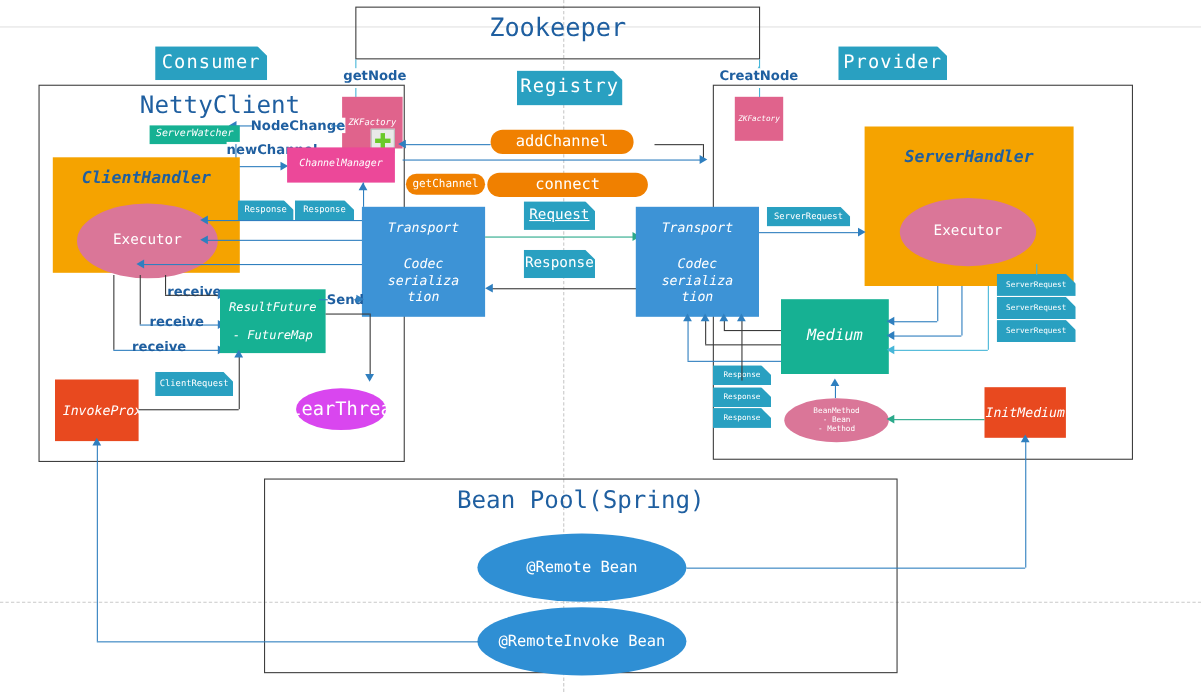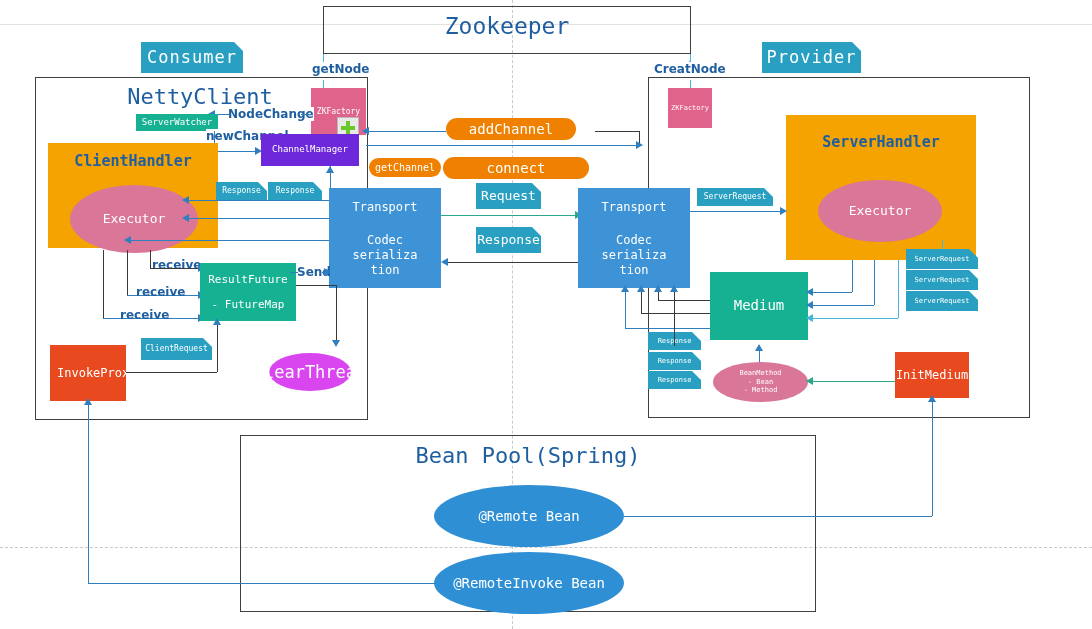--- a/index.html
+++ b/index.html
@@ -23,21 +23,21 @@
        clip-path:polygon(0 0, calc(100% - 9px) 0, 100% 9px, 100% 100%, 0 100%);}
 
   .pill{position:absolute;box-sizing:border-box;background:#f08000;color:#ffffff;
         border-radius:999px;display:flex;align-items:center;justify-content:center;}
 
   .ellipse{position:absolute;box-sizing:border-box;border-radius:50%;
         display:flex;align-items:center;justify-content:center;text-align:center;
         line-height:1.2;color:#ffffff;}
 
   .rect{position:absolute;box-sizing:border-box;display:flex;align-items:center;
-        justify-content:center;text-align:right;line-height:1.25;color:#ffffff;}
+        justify-content:center;text-align:right;line-height:1.25;color:#ffffff;font-style:italic;}
 
   .label{position:absolute;color:#1f5fa0;font-weight:bold;white-space:nowrap;
          font-family:"DejaVu Sans","Liberation Sans",sans-serif;background:#ffffff;text-align:center;}
 
   
   .ln-h{position:absolute;height:0;border-top:1px solid #2f7fbf;}
   .ln-v{position:absolute;width:0;border-left:1px solid #2f7fbf;}
   .ln-h.dark{border-top-color:#3a3a3a;}
   .ln-v.dark{border-left-color:#3a3a3a;}
   .ln-h.green{border-top-color:#2aa98a;}
@@ -76,20 +76,21 @@
 
   <div class="ln-v cy" style="left:323px;top:54px;height:14px;"></div>
   <div class="ln-v cy" style="left:323px;top:80px;height:16px;"></div>
   <div class="ar ar-d cy" style="left:319px;top:93px;"></div>
 
   <div class="ln-v cy" style="left:690px;top:54px;height:12px;"></div>
   <div class="ar ar-u cy" style="left:686px;top:60px;"></div>
   <div class="ln-v cy" style="left:690px;top:80px;height:16px;"></div>
   <div class="ar ar-d cy" style="left:686px;top:93px;"></div>
 
+  <div class="tag" style="left:470px;top:64px;width:96px;height:32px;font-size:17px;letter-spacing:1px;">Registry</div>
 
   <div class="tag" style="left:762px;top:42px;width:99px;height:31px;font-size:17px;letter-spacing:1px;">Provider</div>
   <div class="tag" style="left:141px;top:42px;width:102px;height:31px;font-size:17px;letter-spacing:1px;">Consumer</div>
 
   <div class="container" style="left:35px;top:77px;width:333px;height:343px;"></div>
   <div class="container-title" style="left:55px;top:84px;width:290px;font-size:22px;">NettyClient</div>
 
   <div class="label" style="left:312px;top:62px;font-size:12px;">getNode</div>
 
   <div class="rect" style="left:311px;top:88px;width:55px;height:47px;background:#e0638c;font-size:8px;">ZKFactory</div>
@@ -100,21 +101,21 @@
   <div class="ln-h" style="left:213px;top:114px;width:16px;"></div>
   <div class="ar ar-l" style="left:208px;top:110px;"></div>
 
   <div class="rect" style="left:136px;top:114px;width:82px;height:17px;background:#16b193;font-size:9px;">ServerWatcher</div>
 
   <div class="label" style="left:206px;top:129px;font-size:12px;">newChannel</div>
   <div class="ln-v" style="left:214px;top:131px;height:20px;"></div>
   <div class="ln-h" style="left:214px;top:151px;width:44px;"></div>
   <div class="ar ar-r" style="left:255px;top:147px;"></div>
 
-  <div class="rect" style="left:261px;top:134px;width:98px;height:32px;background:#6d28d9;font-size:9px;">ChannelManager</div>
+  <div class="rect" style="left:261px;top:134px;width:98px;height:32px;background:#ec4899;font-size:9px;">ChannelManager</div>
 
   <div class="ln-v" style="left:330px;top:166px;height:22px;"></div>
   <div class="ln-h" style="left:330px;top:188px;width:1px;"></div>
   <div class="ar ar-u" style="left:326px;top:166px;"></div>
 
   <div class="rect" style="left:48px;top:143px;width:170px;height:105px;background:#f5a300;
        align-items:flex-start;padding-top:9px;color:#1f5fa0;font-weight:bold;font-size:15px;">ClientHandler</div>
   <div class="ellipse" style="left:70px;top:185px;width:128px;height:68px;background:#da7698;font-size:13px;">Executor</div>
 
   <div class="tag" style="left:216px;top:182px;width:51px;height:18px;font-size:8px;">Response</div>
@@ -174,21 +175,21 @@
   </div>
 
   <div class="ln-h dark" style="left:126px;top:372px;width:91px;"></div>
   <div class="ln-v dark" style="left:217px;top:322px;height:50px;"></div>
   <div class="ar ar-u" style="left:213px;top:318px;"></div>
 
   <div class="pill" style="left:446px;top:118px;width:130px;height:22px;font-size:14px;">addChannel</div>
   <div class="pill" style="left:369px;top:158px;width:72px;height:19px;font-size:10px;">getChannel</div>
   <div class="pill" style="left:443px;top:157px;width:146px;height:22px;font-size:14px;">connect</div>
 
-  <div class="tag" style="left:476px;top:183px;width:65px;height:26px;font-size:13px;">Request</div>
+  <div class="tag" style="left:476px;top:183px;width:65px;height:26px;font-size:13px;text-decoration:underline;">Request</div>
   <div class="tag" style="left:476px;top:227px;width:65px;height:26px;font-size:13px;">Response</div>
 
   <div class="ln-h dark" style="left:595px;top:131px;width:44px;"></div>
   <div class="ln-v dark" style="left:639px;top:131px;height:14px;"></div>
   <div class="ln-h" style="left:366px;top:131px;width:80px;"></div>
   <div class="ar ar-l" style="left:362px;top:127px;"></div>
   <div class="ln-h" style="left:366px;top:145px;width:273px;"></div>
   <div class="ar ar-r" style="left:636px;top:141px;"></div>
 
   <div class="ln-h green" style="left:441px;top:215px;width:137px;"></div>

